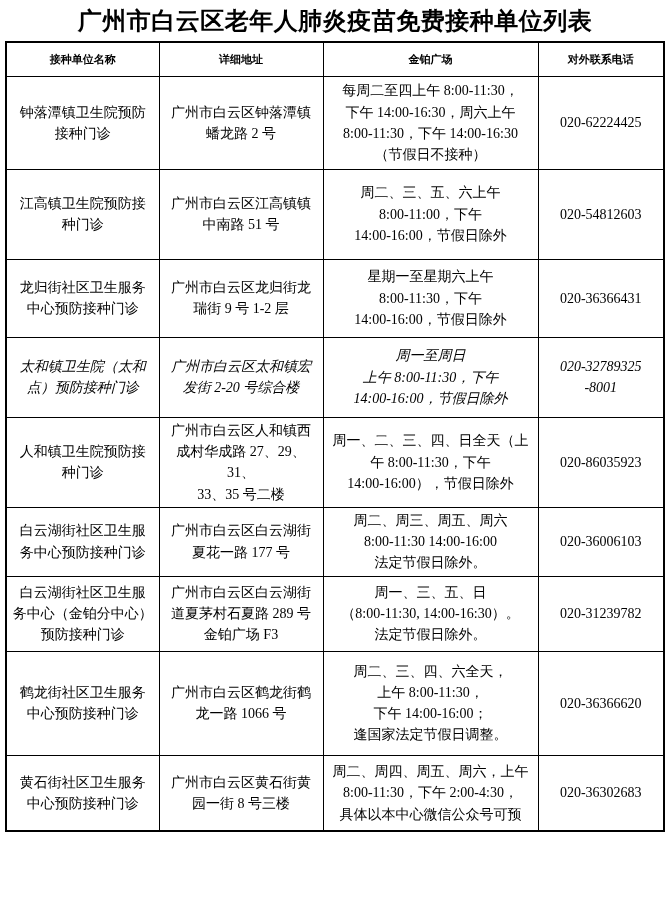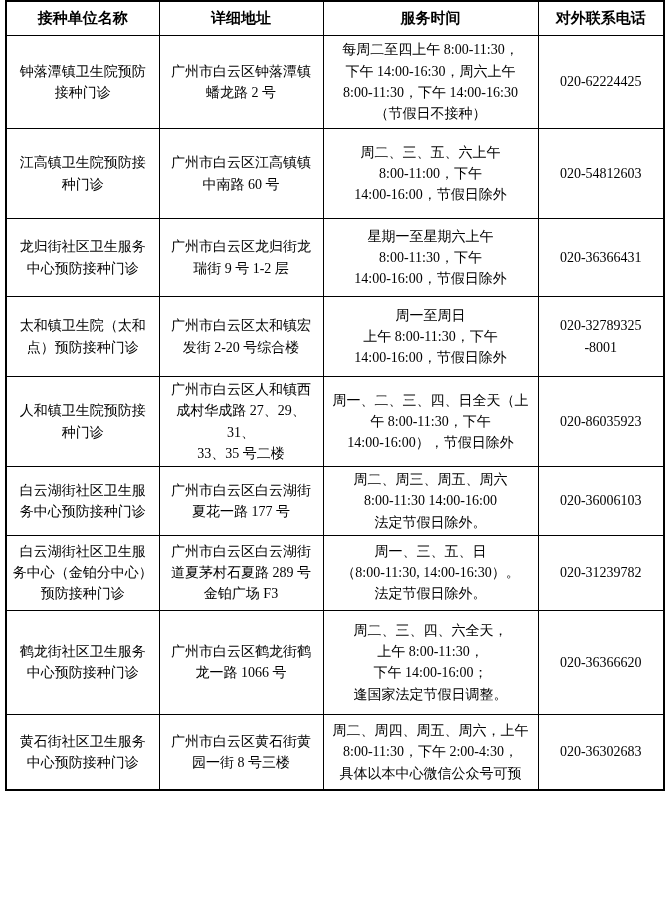--- a/index.html
+++ b/index.html
@@ -36,77 +36,78 @@
   col.c-phone   { width: 126px; }
   th, td {
     border: 1px solid #000000;
     text-align: center;
     vertical-align: middle;
     padding: 2px 3px;
     white-space: pre-line;
     overflow: hidden;
   }
   th {
-    font-size: 15px;
+    font-size: 11px;
     font-weight: bold;
     height: 29px;
   }
   td {
     font-size: 14px;
     line-height: 1.52;
     margin-left: 20px;
   }
   tr.r1  { height: 93px; }
   tr.r2  { height: 88px; }
   tr.r3  { height: 90px; }
   tr.r4  { height: 78px; }
-  tr.r5  { height: 80px; }
+  tr.r5  { height: 80px; font-style: italic; }
   tr.r6  { height: 86px; }
   tr.r7  { height: 63px; }
   tr.r8  { height: 75px; }
   tr.r9  { height: 104px; }
   tr.r10 { height: 76px; }
 </style>
 </head>
 <body>
 
 <div class="page">
+  <div class="page-title">广州市白云区老年人肺炎疫苗免费接种单位列表</div>
 
   <table class="unit-table">
     <colgroup>
       <col class="c-name">
         <col class="c-address">
         <col class="c-hours">
         <col class="c-phone">
     </colgroup>
     <thead>
       <tr>
         <th>接种单位名称</th>
         <th>详细地址</th>
-        <th>服务时间</th>
+        <th>金铂广场</th>
         <th>对外联系电话</th>
       </tr>
     </thead>
     <tbody>
       <tr class="r1">
         <td>钟落潭镇卫生院预防
 接种门诊</td>
         <td>广州市白云区钟落潭镇
 蟠龙路 2 号</td>
         <td>每周二至四上午 8:00-11:30，
 下午 14:00-16:30，周六上午
 8:00-11:30，下午 14:00-16:30
 （节假日不接种）</td>
         <td>020-62224425</td>
       </tr>
       <tr class="r3">
         <td>江高镇卫生院预防接
 种门诊</td>
         <td>广州市白云区江高镇镇
-中南路 60 号</td>
+中南路 51 号</td>
         <td>周二、三、五、六上午
 8:00-11:00，下午
 14:00-16:00，节假日除外</td>
         <td>020-54812603</td>
       </tr>
       <tr class="r4">
         <td>龙归街社区卫生服务
 中心预防接种门诊</td>
         <td>广州市白云区龙归街龙
 瑞街 9 号 1-2 层</td>

